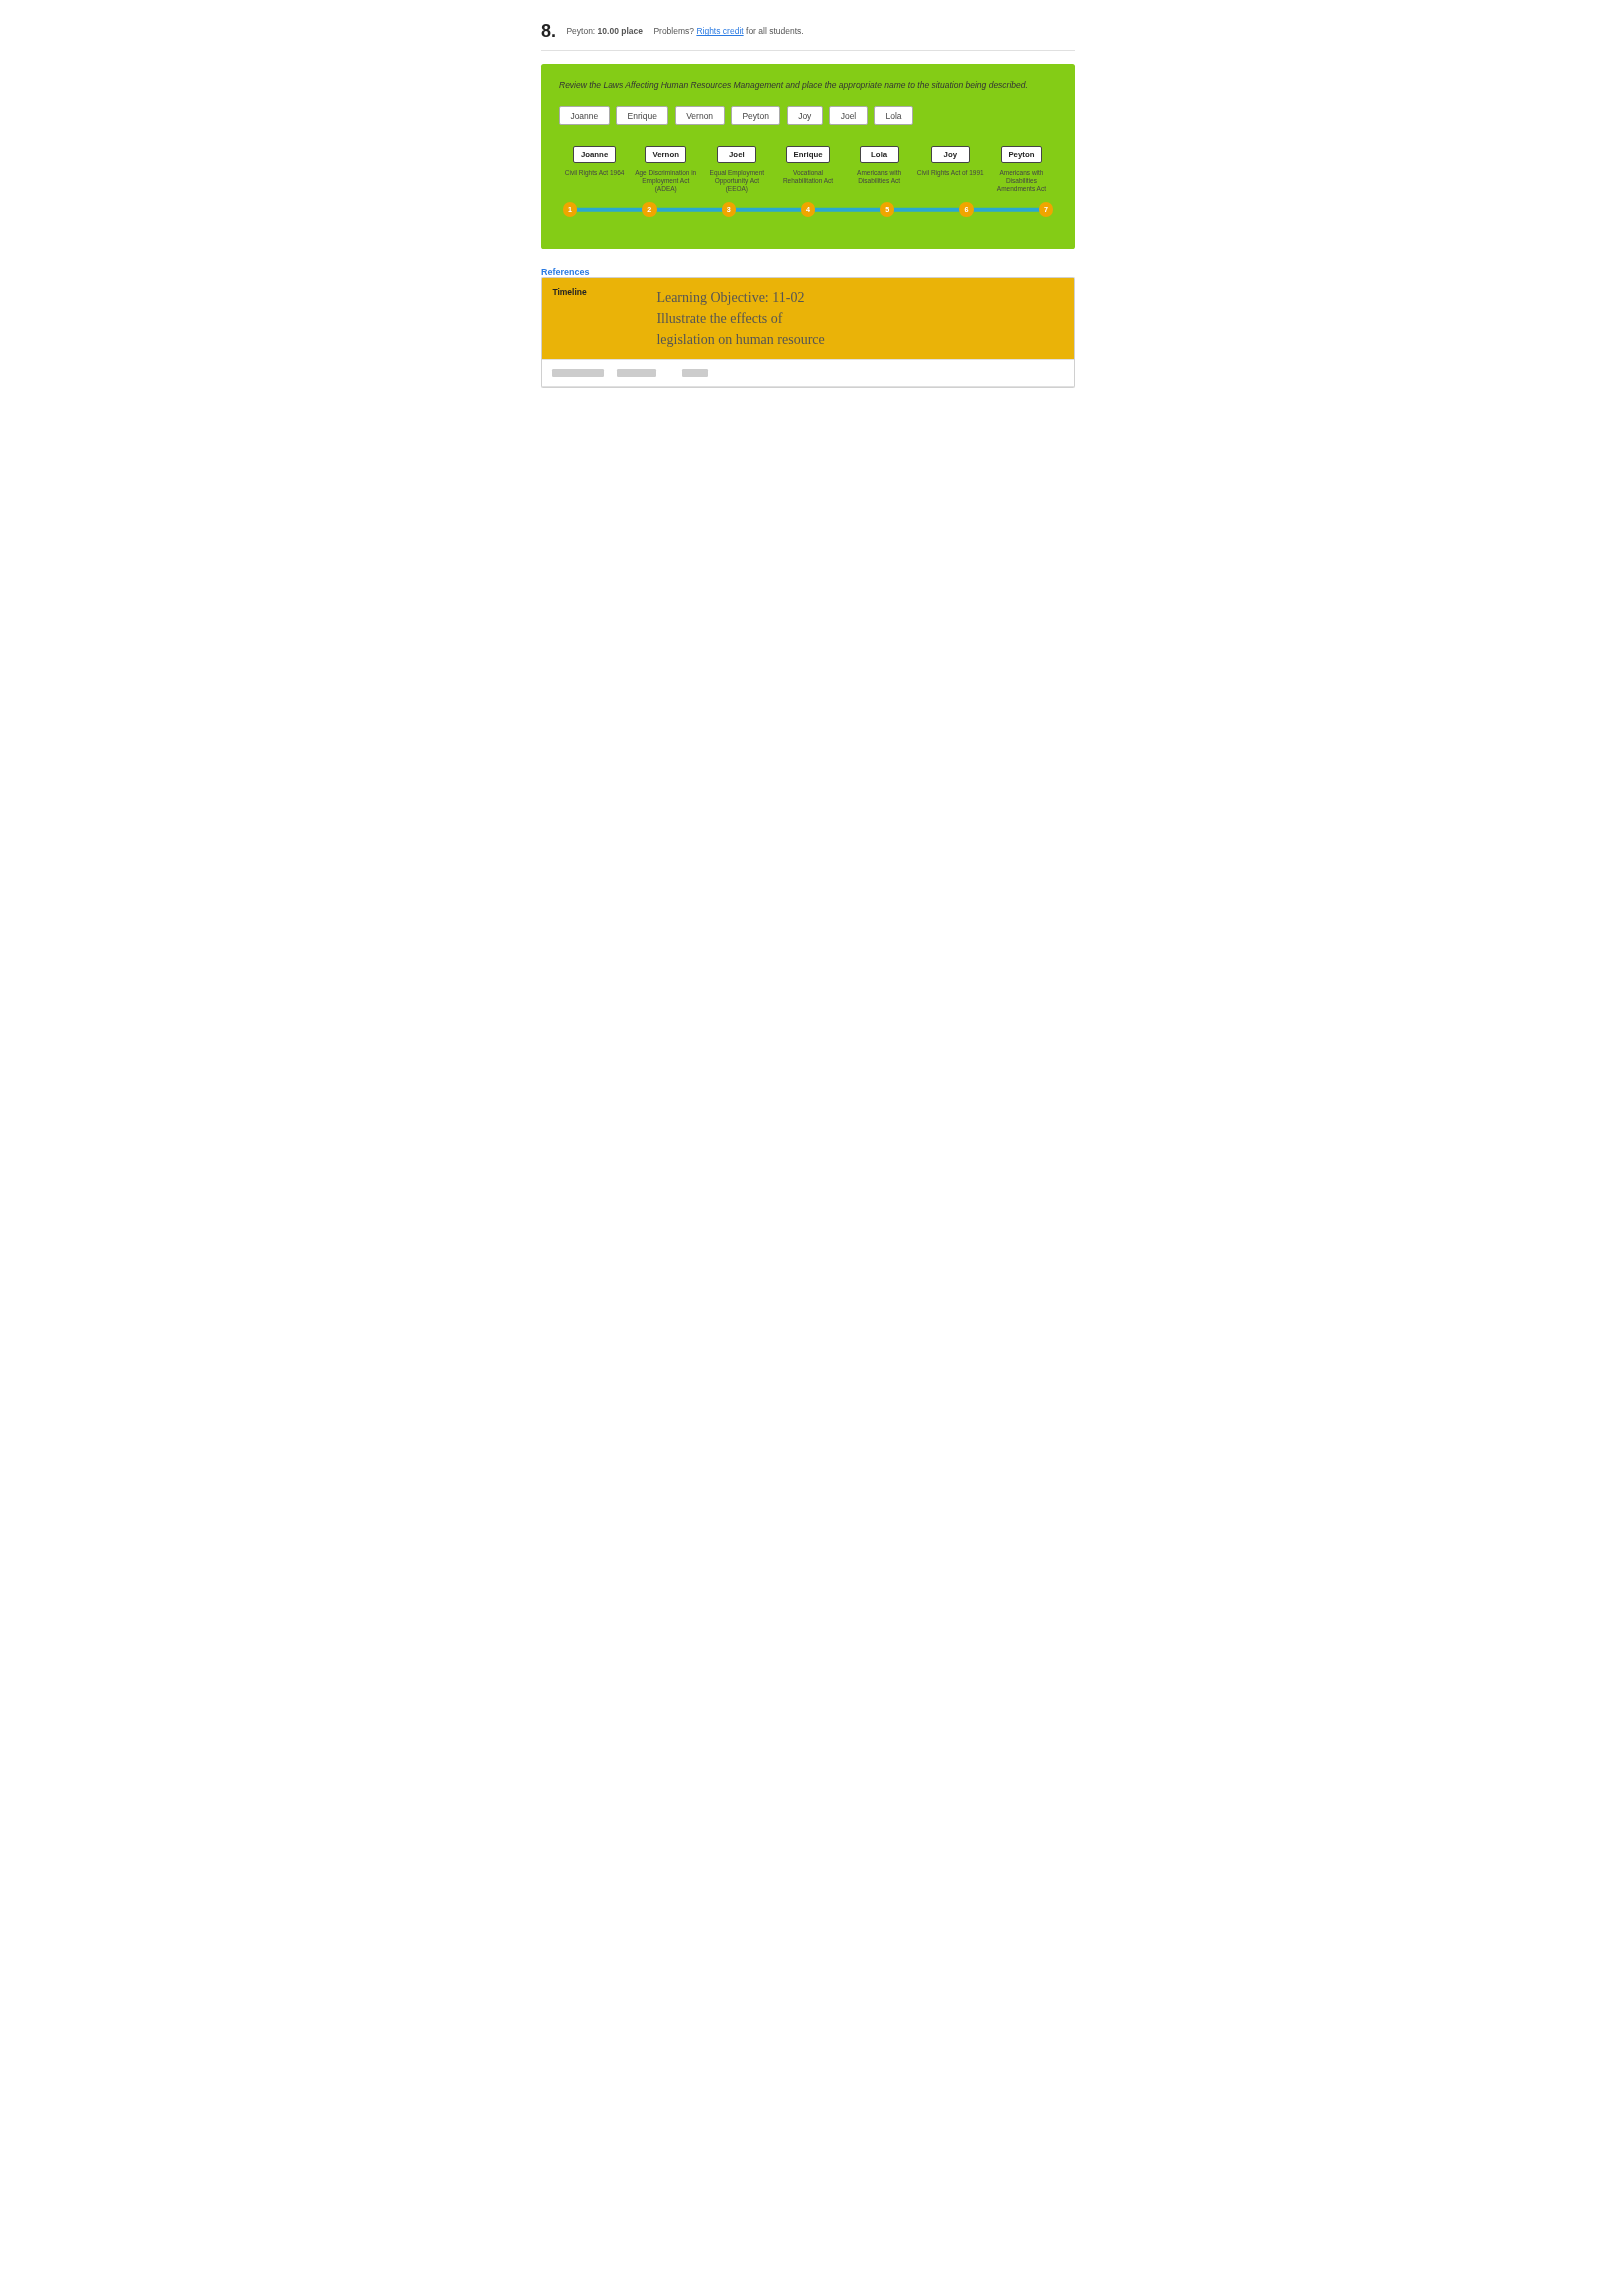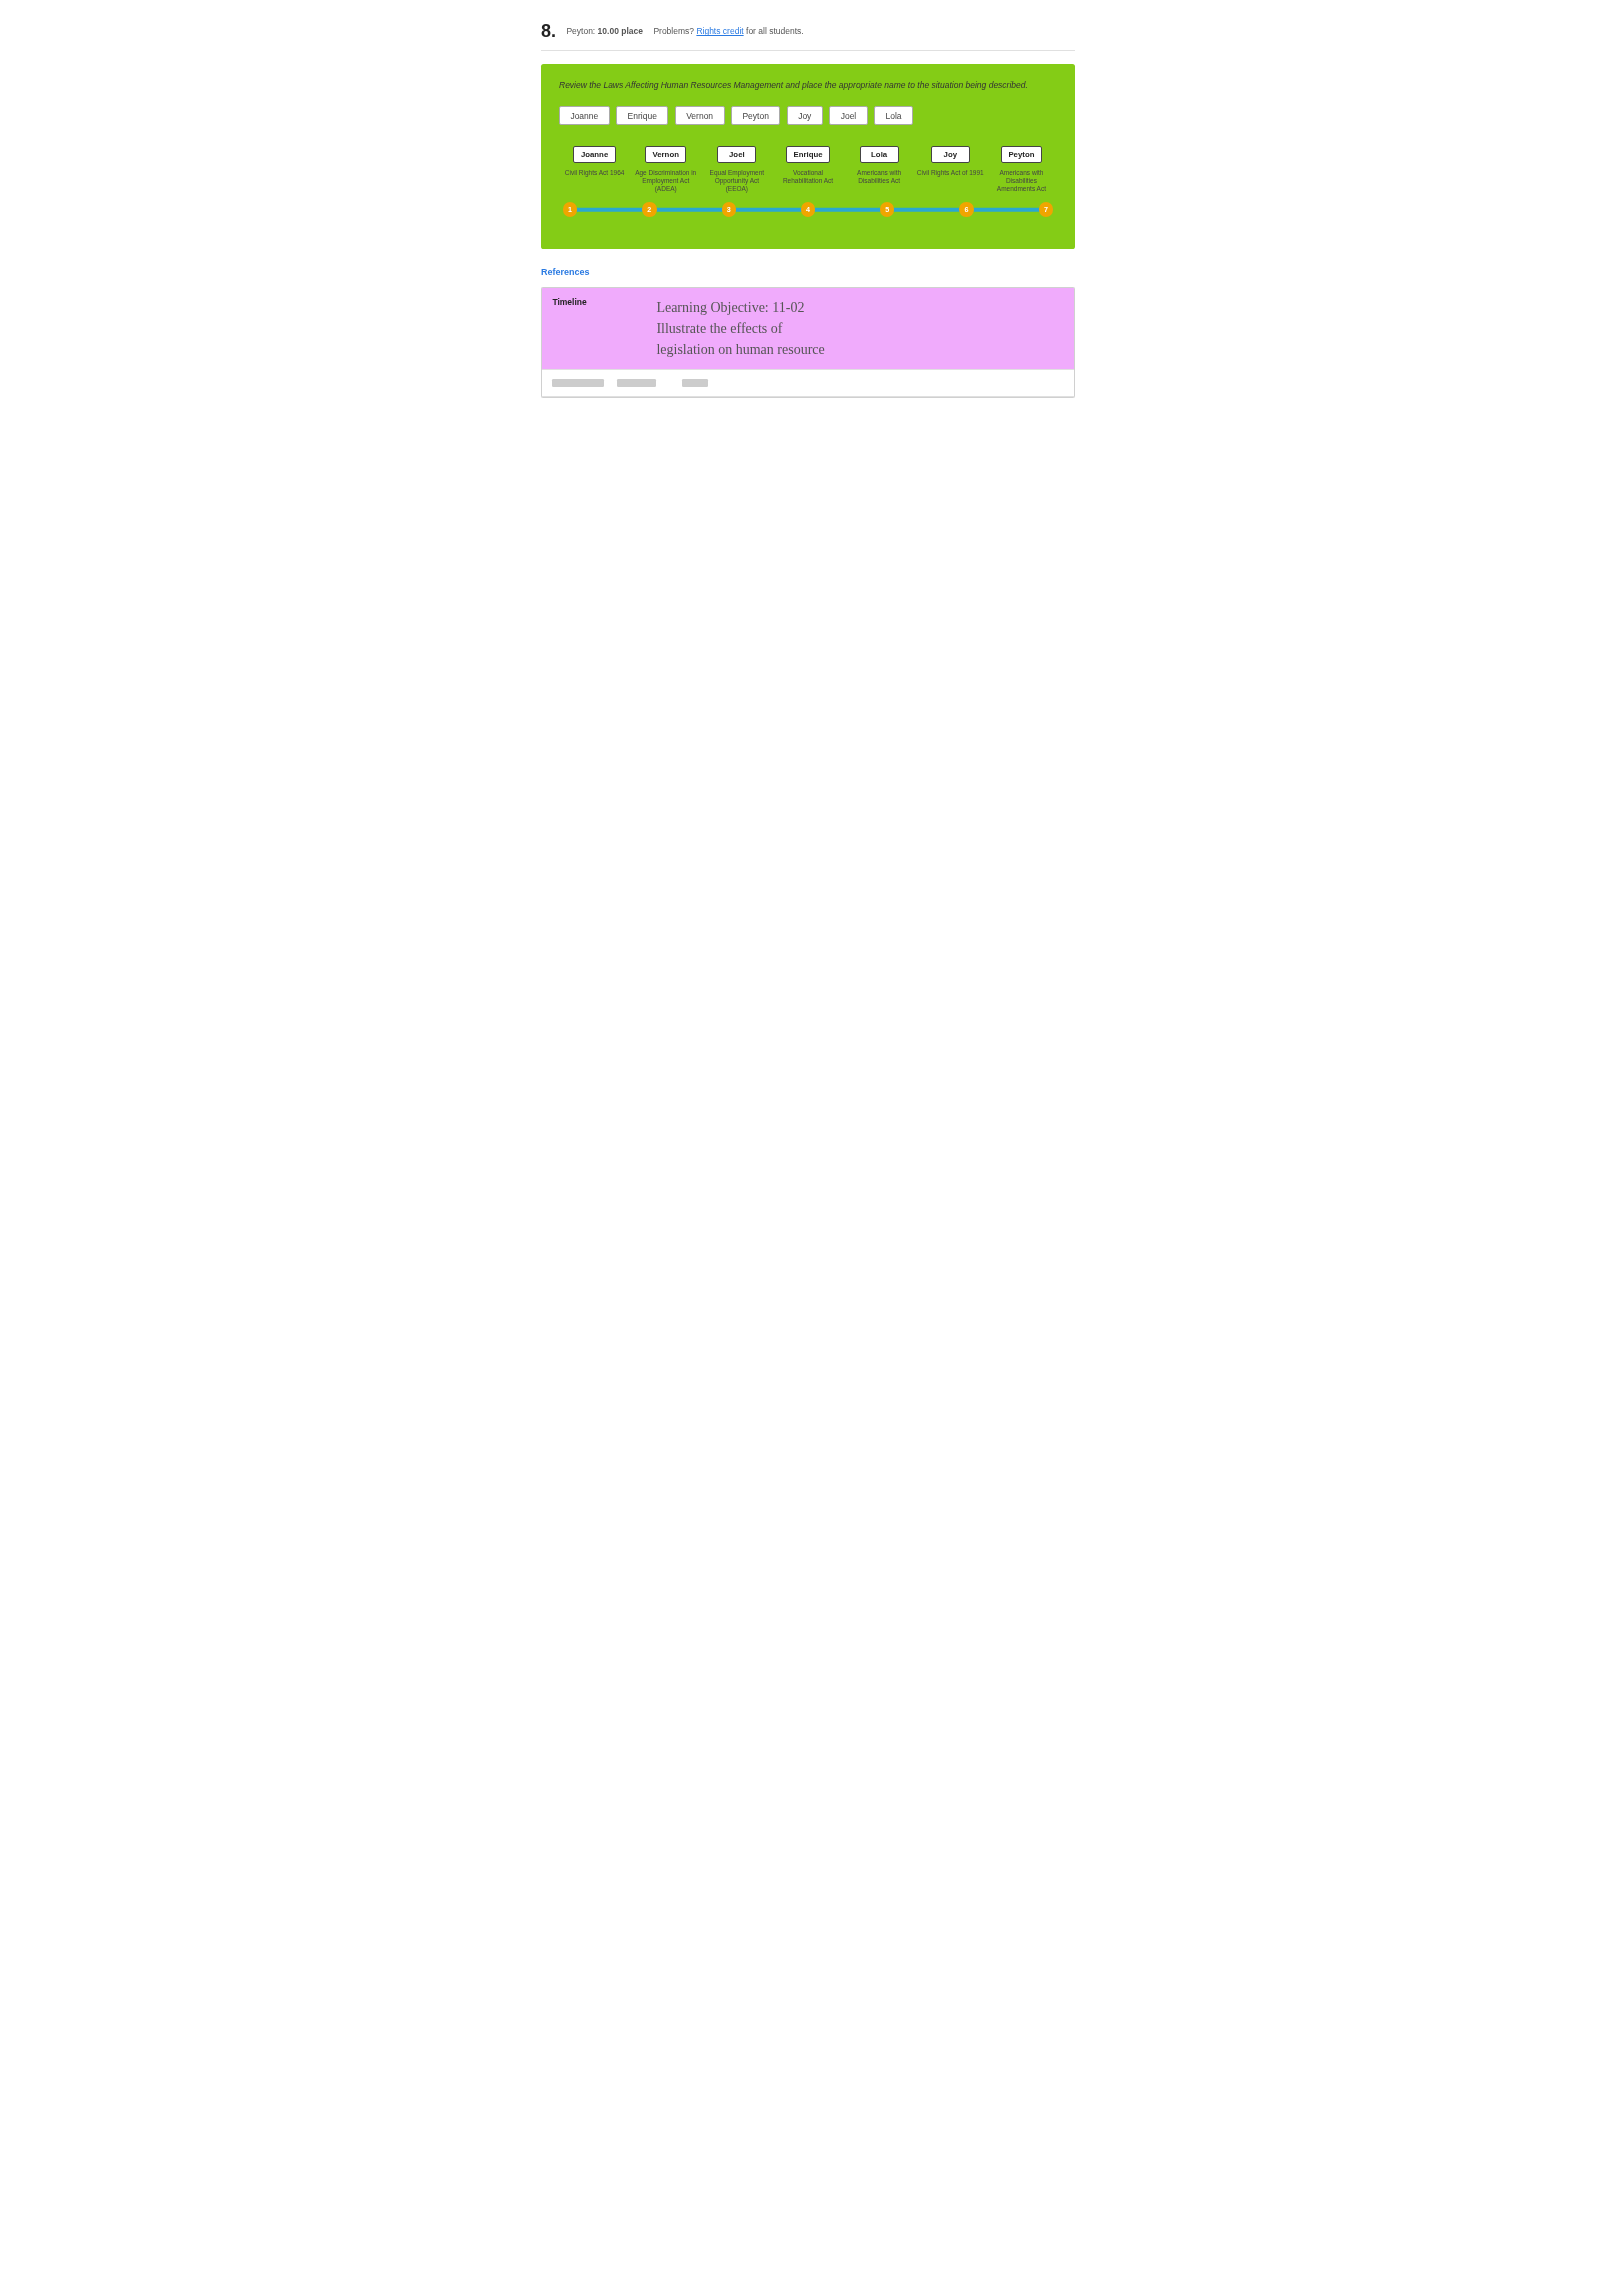--- a/index.html
+++ b/index.html
@@ -164,32 +164,32 @@
     }
 
     
     .references-section {
       margin-top: 18px;
     }
     .references-title {
       color: #2a7ae2;
       font-weight: bold;
       font-size: 9px;
-      margin-bottom: 10px;
+      margin-bottom: 0;
     }
     .references-table {
       width: 100%;
       border: 0.7px solid #d0d0d0;
       border-radius: 1.3px;
       overflow: hidden;
     }
     .references-row {
       display: flex;
       border-bottom: 0.7px solid #e0e0e0;
-      background: #f0abfc;
+      background: #eab308;
     }
     .references-row:last-child {
       border-bottom: none;
     }
     .references-cell-label {
       width: 104px;
       padding: 9px 10.4px;
       font-weight: bold;
       font-size: 8.5px;
       color: #222;

